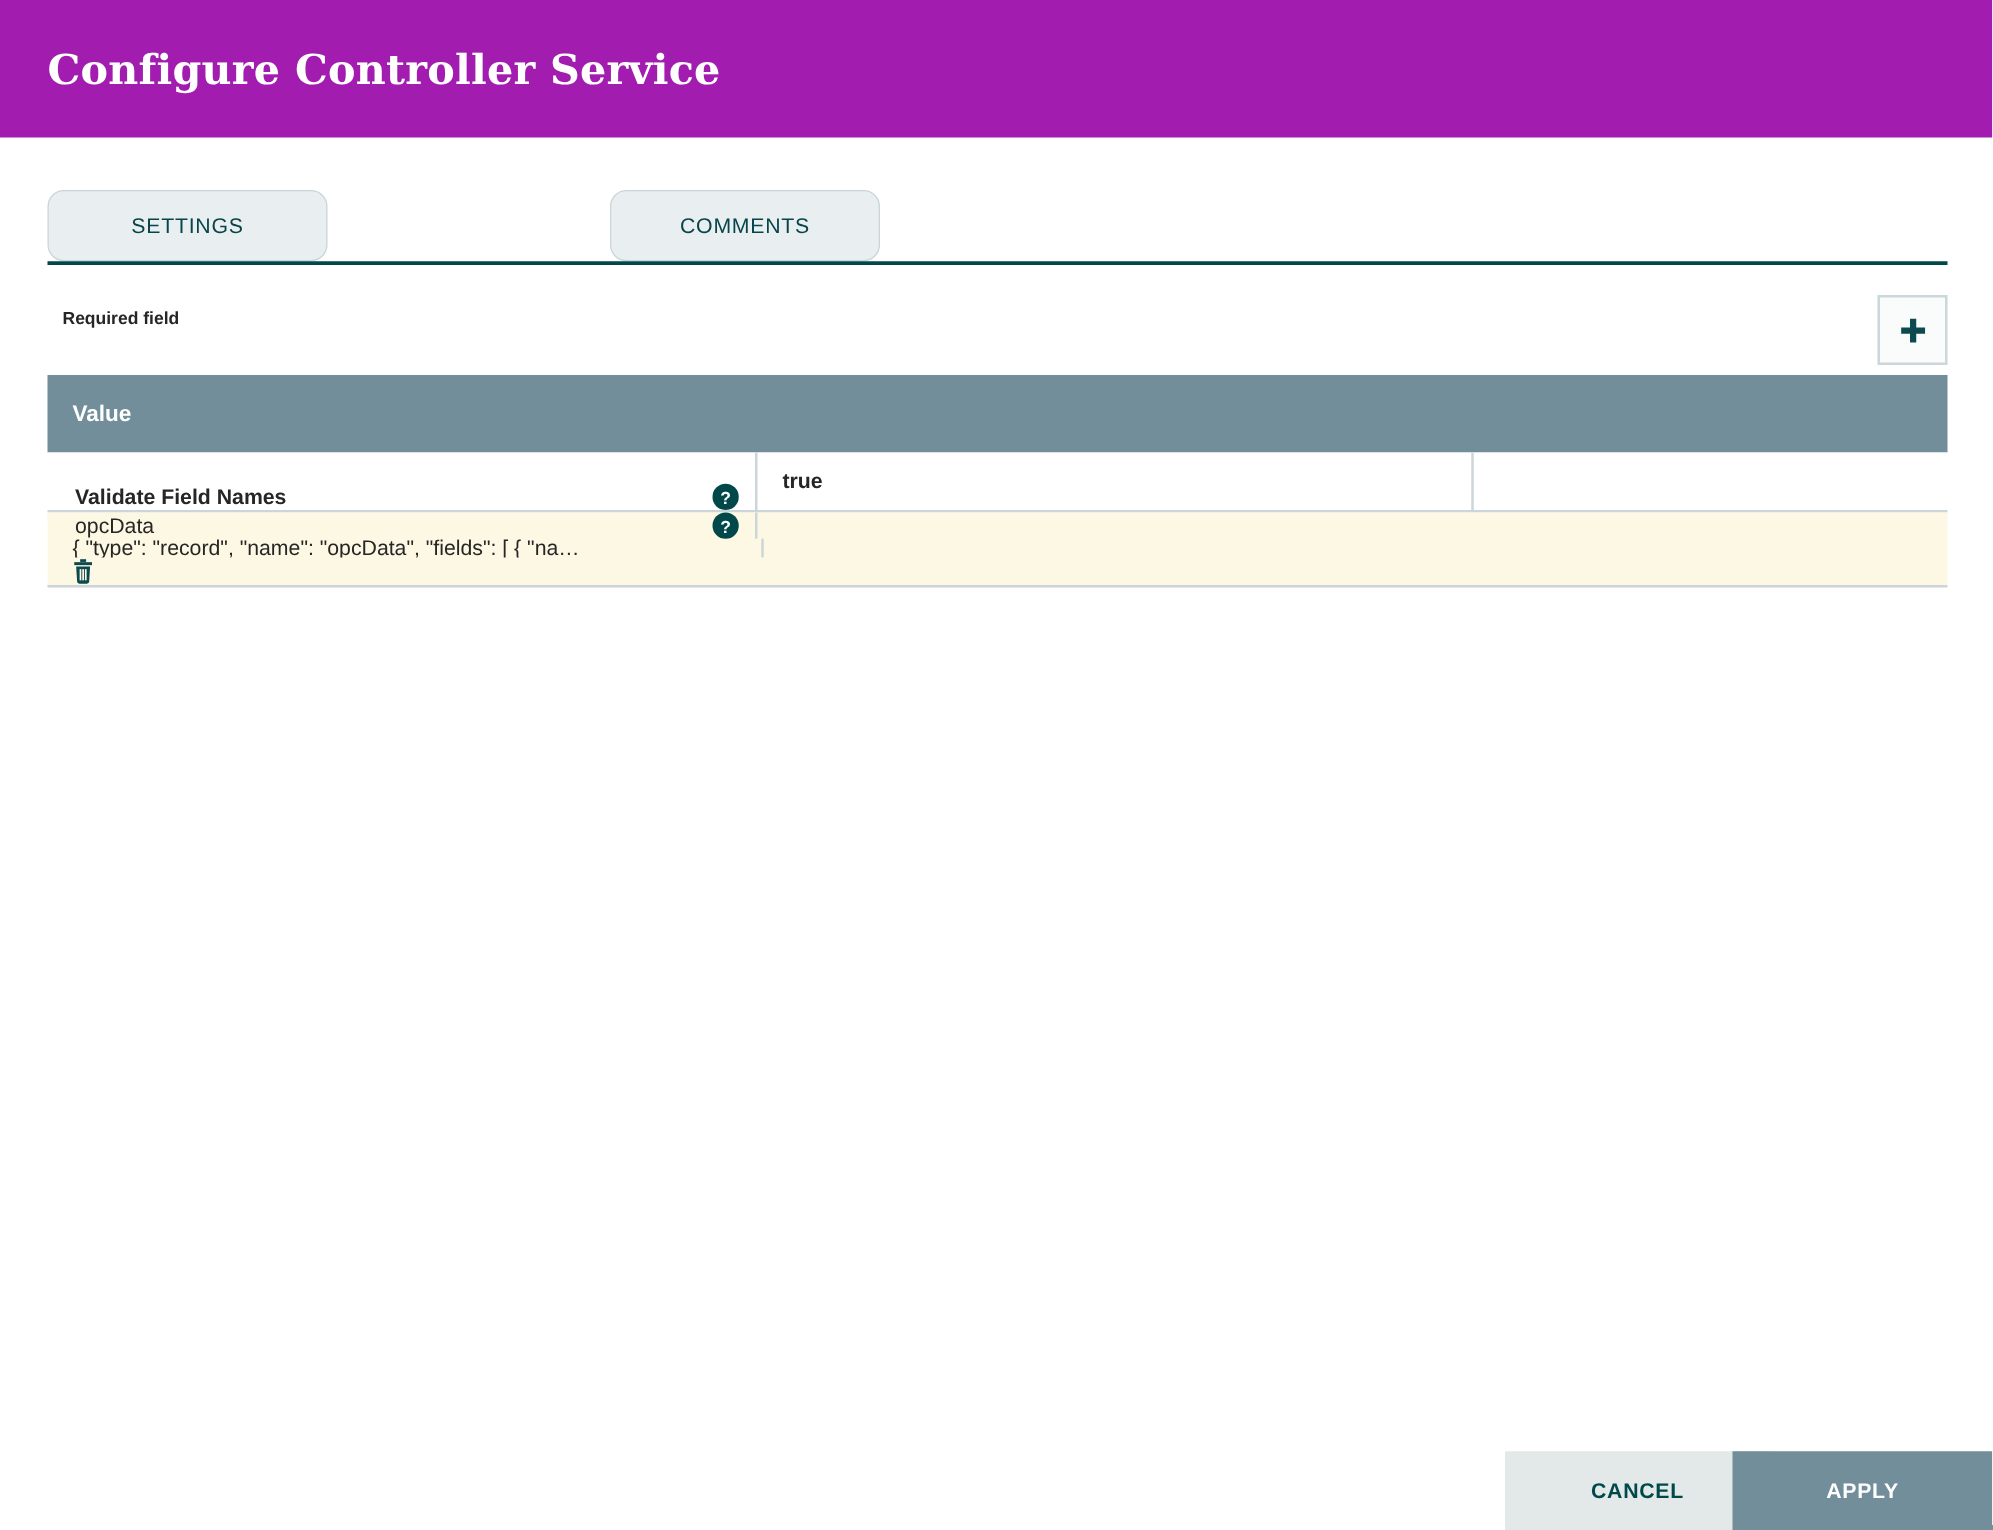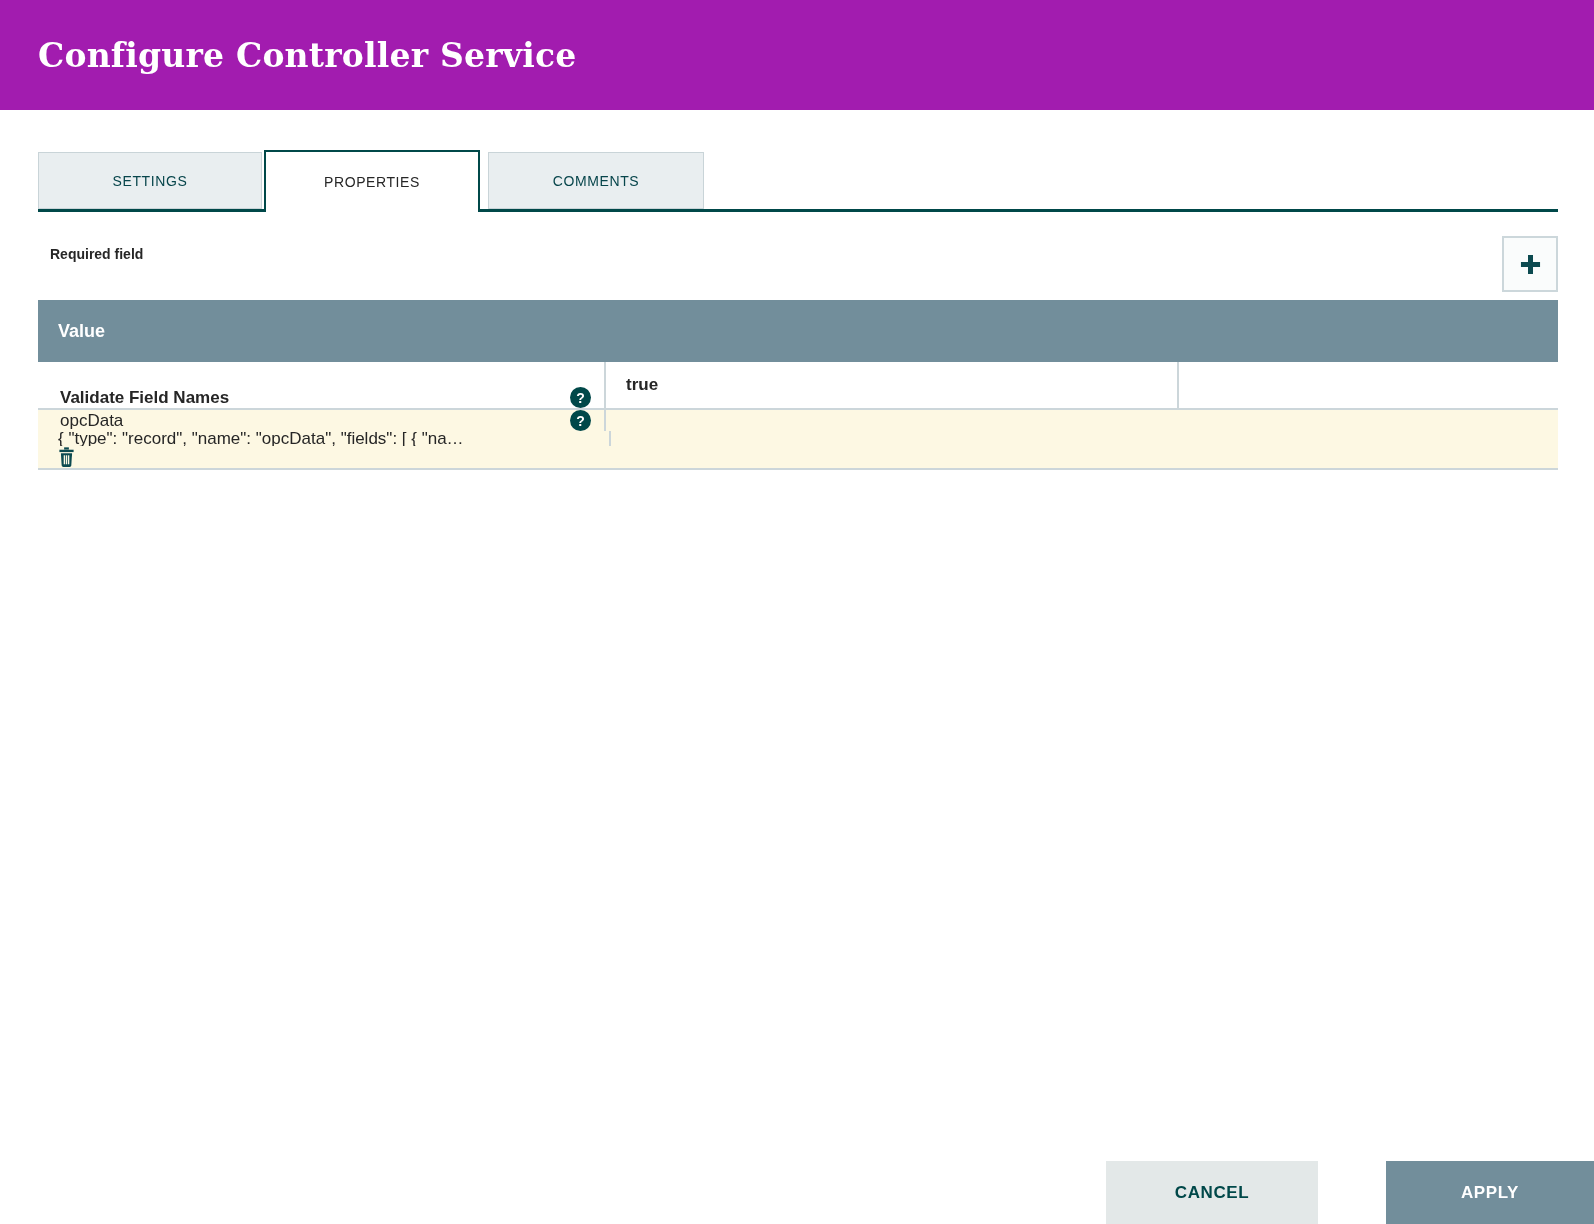--- a/index.html
+++ b/index.html
@@ -24,21 +24,21 @@
   }
 
   
   .tabbar { position:absolute; left:38px; top:150px; width:1520px; height:62px; }
   .tabbar::after {
     content:""; position:absolute; left:0; right:0; bottom:0; height:3px;
     background:#004849;
   }
   .tab {
     position:absolute; display:flex; align-items:center; justify-content:center;
-    font-size:14px; letter-spacing:0.6px; cursor:default;
+    font-size:17px; letter-spacing:0.6px; cursor:default;border-radius:13px;
   }
   .tab.inactive {
     top:2px; height:57px; background:#e9eef0;
     border:1px solid #c9d4d8; color:#07454b; font-weight:500;
   }
   .tab.active {
     top:0; height:62px; background:#ffffff;
     border:2px solid #004849; border-bottom:none;
     color:#262626; font-weight:500; z-index:2;
   }
@@ -94,38 +94,35 @@
   }
   .trash-btn { display:flex; align-items:center; cursor:pointer; background:none; border:none; }
 
   
   .btn {
     position:absolute; top:1161px; height:63px;
     display:flex; align-items:center; justify-content:center;
     font-size:17px; font-weight:600; letter-spacing:0.6px;
     border:none; cursor:pointer;
   }
-  .btn-cancel { left:1106px; width:212px; background:#e3e8e8; color:#004849; }
+  .btn-cancel { left:1204px; width:212px; background:#e3e8e8; color:#004849; }
   .btn-apply  { left:1386px; width:208px; background:#728e9b; color:#ffffff; }
 </style>
 </head>
 <body>
 
 <div id="screen">
 
   <div class="dlg-header">
     <div class="dlg-title">Configure Controller Service</div>
   </div>
 
   <div class="tabbar">
     <div class="tab inactive tab-settings">
       <span>SETTINGS</span>
-    </div>
-    <div class="tab active tab-properties">
-      <span>PROPERTIES</span>
     </div>
     <div class="tab inactive tab-comments">
       <span>COMMENTS</span>
     </div>
   </div>
 
   <div class="required-label">Required field</div>
 
   <button class="add-btn">
     <span style="display:flex;">

